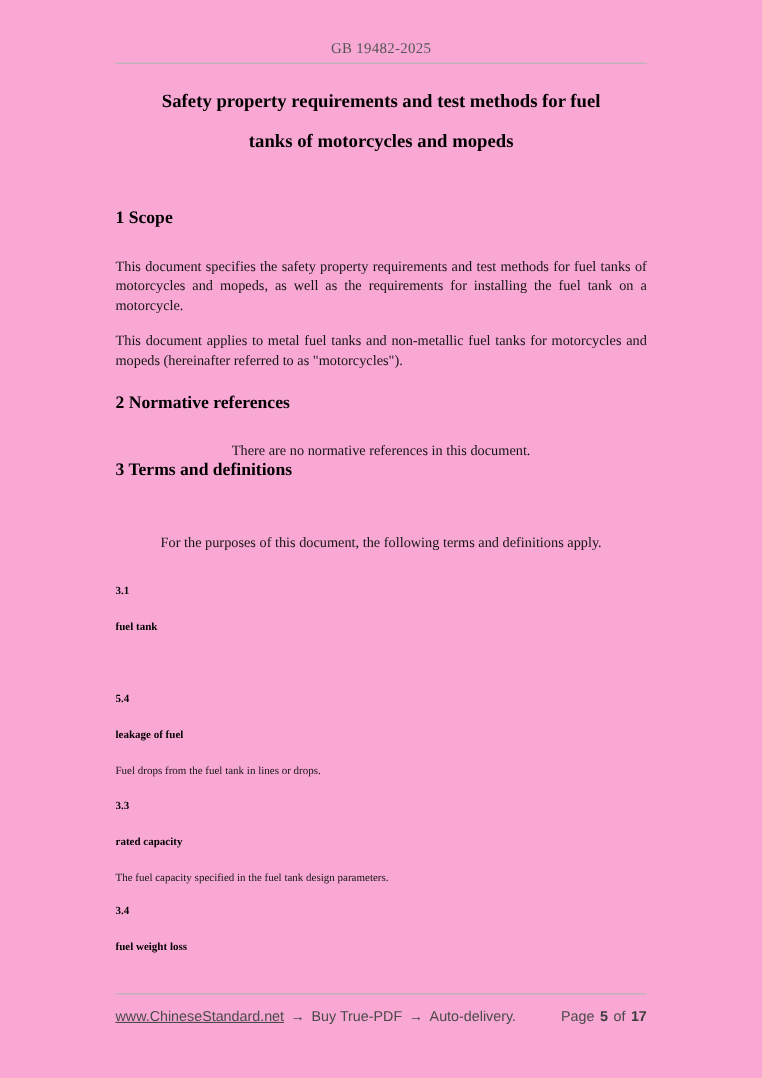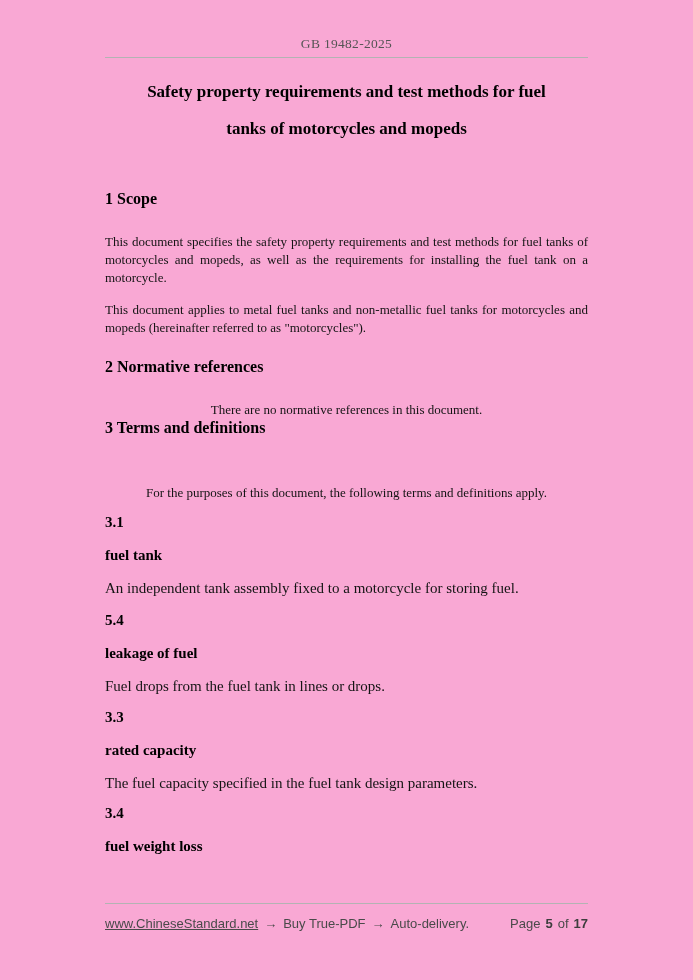--- a/index.html
+++ b/index.html
@@ -38,21 +38,21 @@
     color: #000000;
     margin: 0;
   }
   .body-text {
     font-size: 13px;
     line-height: 18px;
     margin: 0;
     text-align: center;
   }
   .just { text-align: justify; text-align-last: left; }
-  .term-item { font-size: 15px; }
+  .term-item { font-size: 10px; margin-top: 15px; }
   .term-item .t-number,
   .term-item .t-term {
     font-weight: bold;
     color: #000000;
     line-height: 15px;
     margin: 0 0 18px 0;
   }
   .term-item .t-def {
     line-height: 15px;
     margin: 0;
@@ -101,21 +101,20 @@
 
   <p class="abs body-text" style="top:401px;">There are no normative references in this document.</p>
 
   <h2 class="abs sec-heading" style="top:419px;">3 Terms and definitions</h2>
 
   <p class="abs body-text" style="top:484px;">For the purposes of this document, the following terms and definitions apply.</p>
 
   <div class="abs term-item" style="top:515px;">
     <div class="t-number">3.1</div>
     <div class="t-term">fuel tank</div>
-    <div class="t-def">An independent tank assembly fixed to a motorcycle for storing fuel.</div>
   </div>
 
   <div class="abs term-item" style="top:613px;">
     <div class="t-number">5.4</div>
     <div class="t-term">leakage of fuel</div>
     <div class="t-def">Fuel drops from the fuel tank in lines or drops.</div>
   </div>
 
   <div class="abs term-item" style="top:710px;">
     <div class="t-number">3.3</div>

